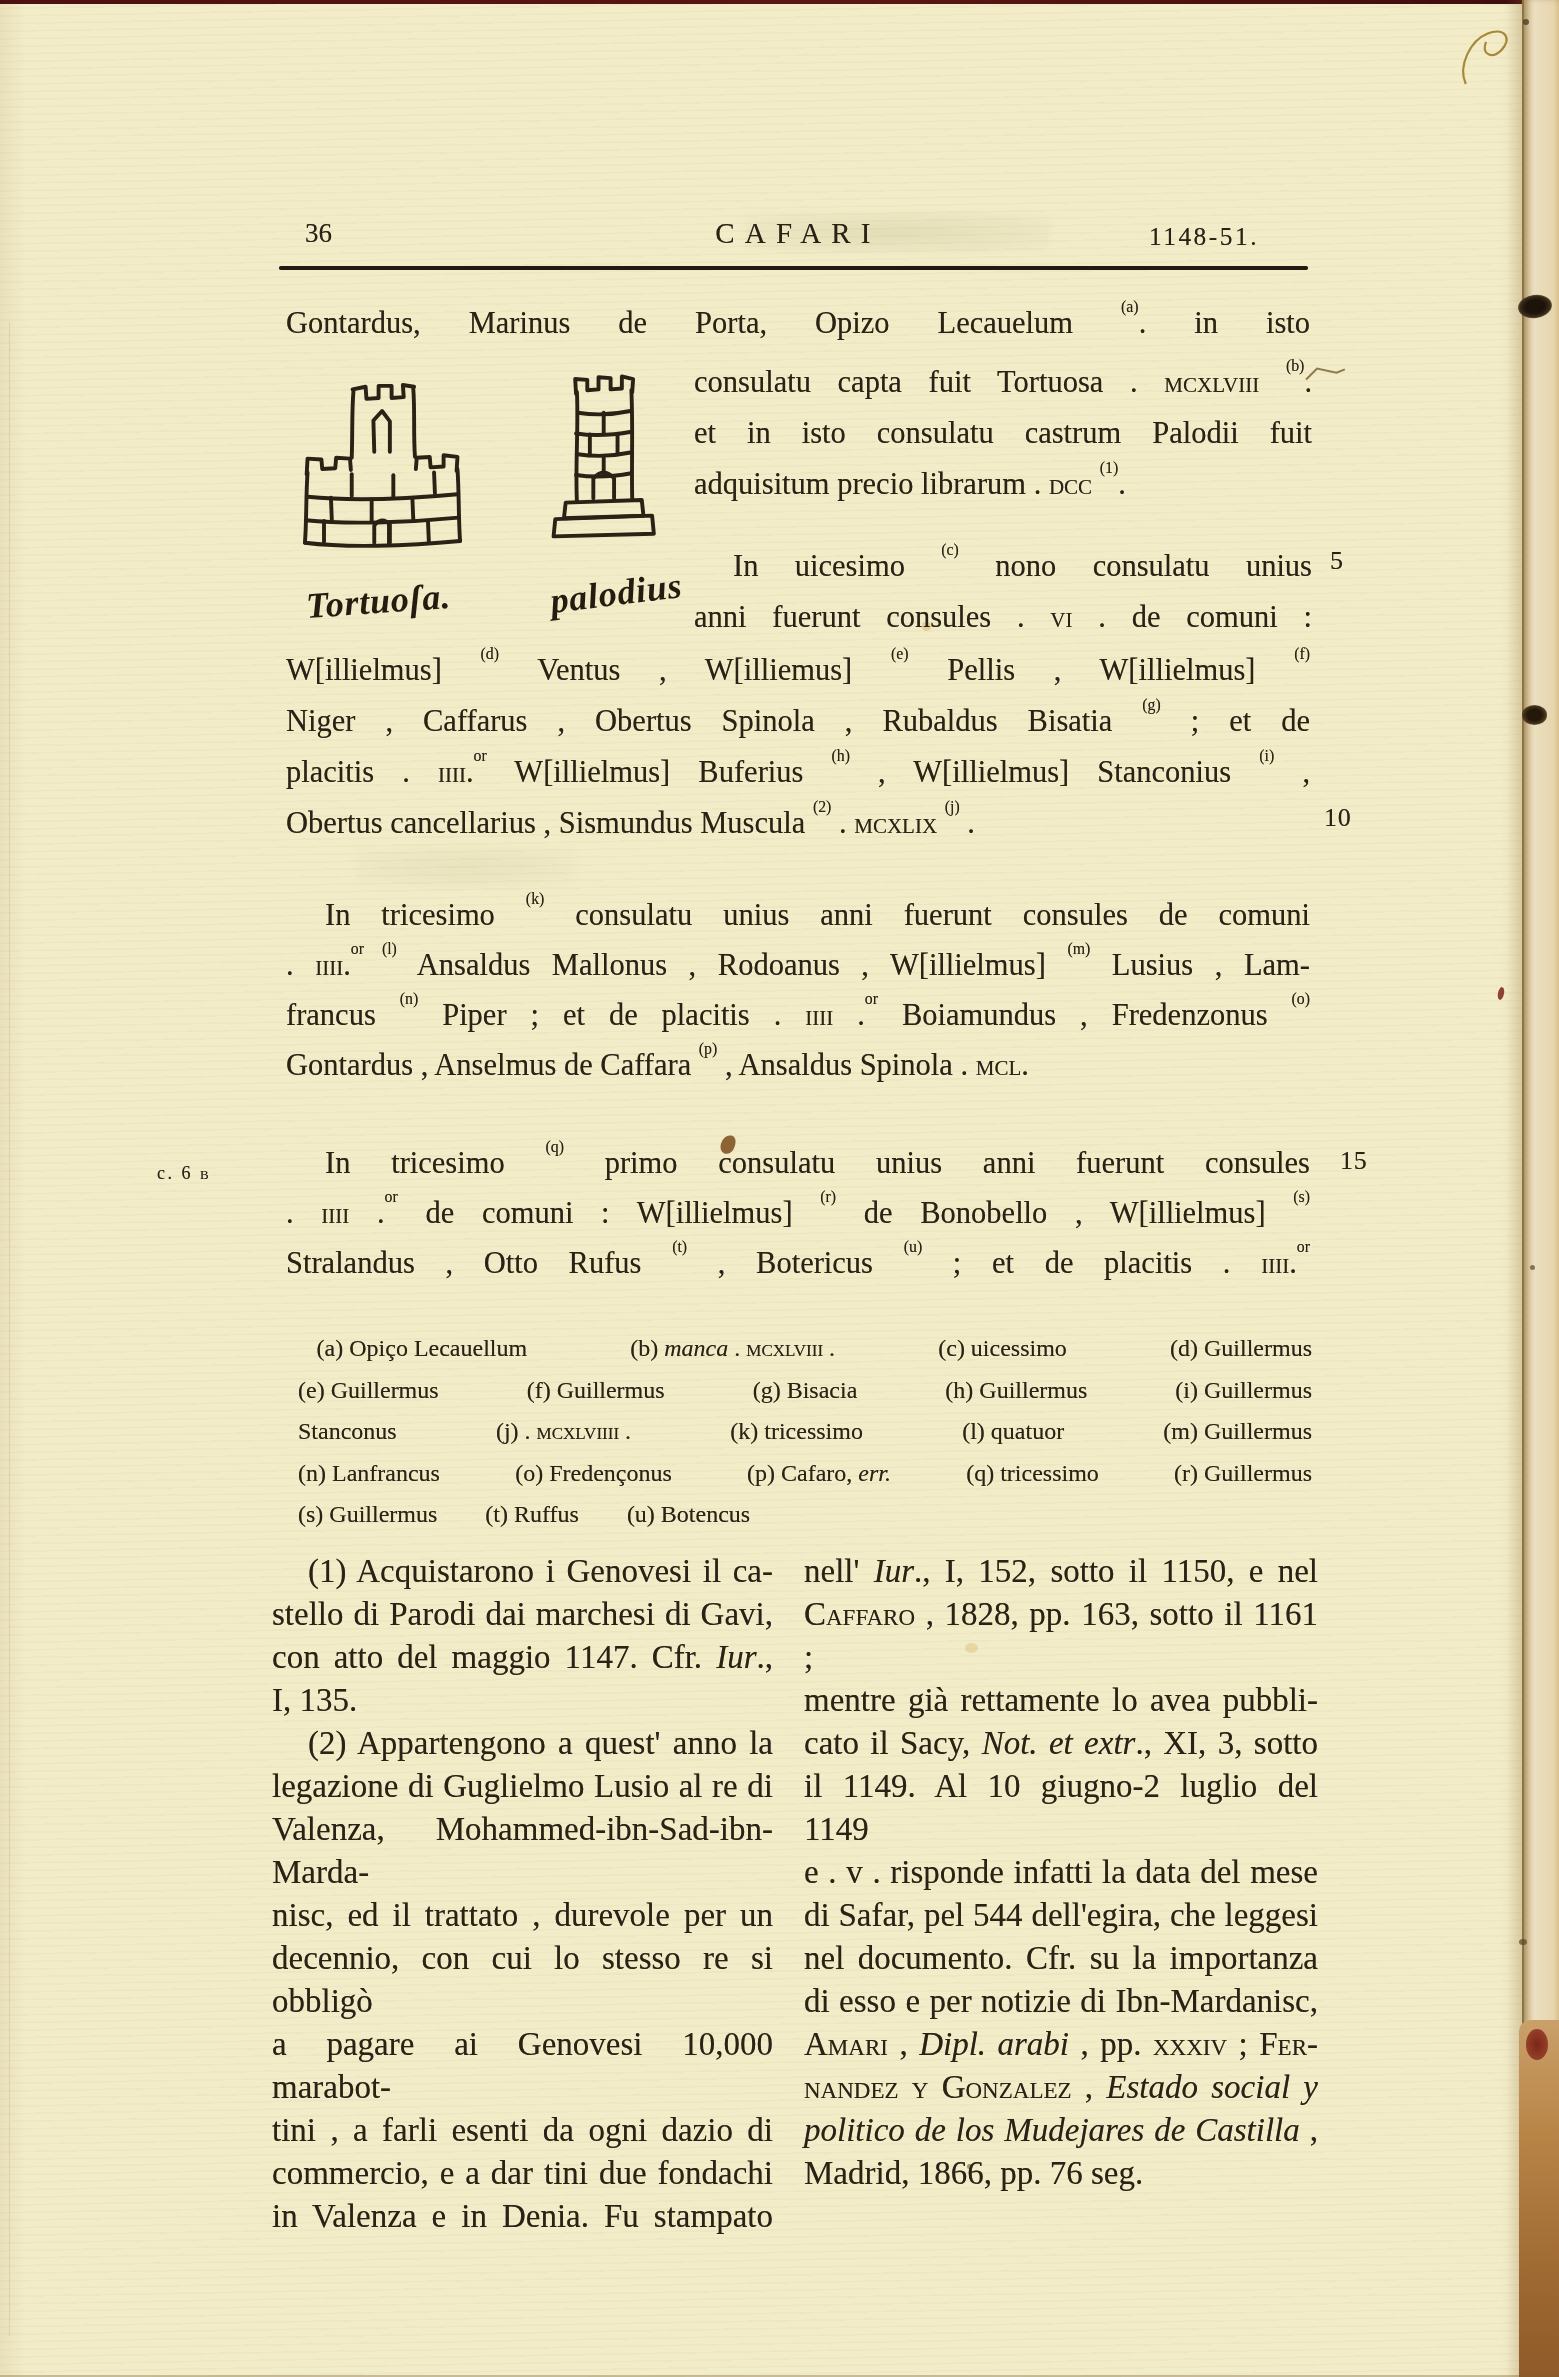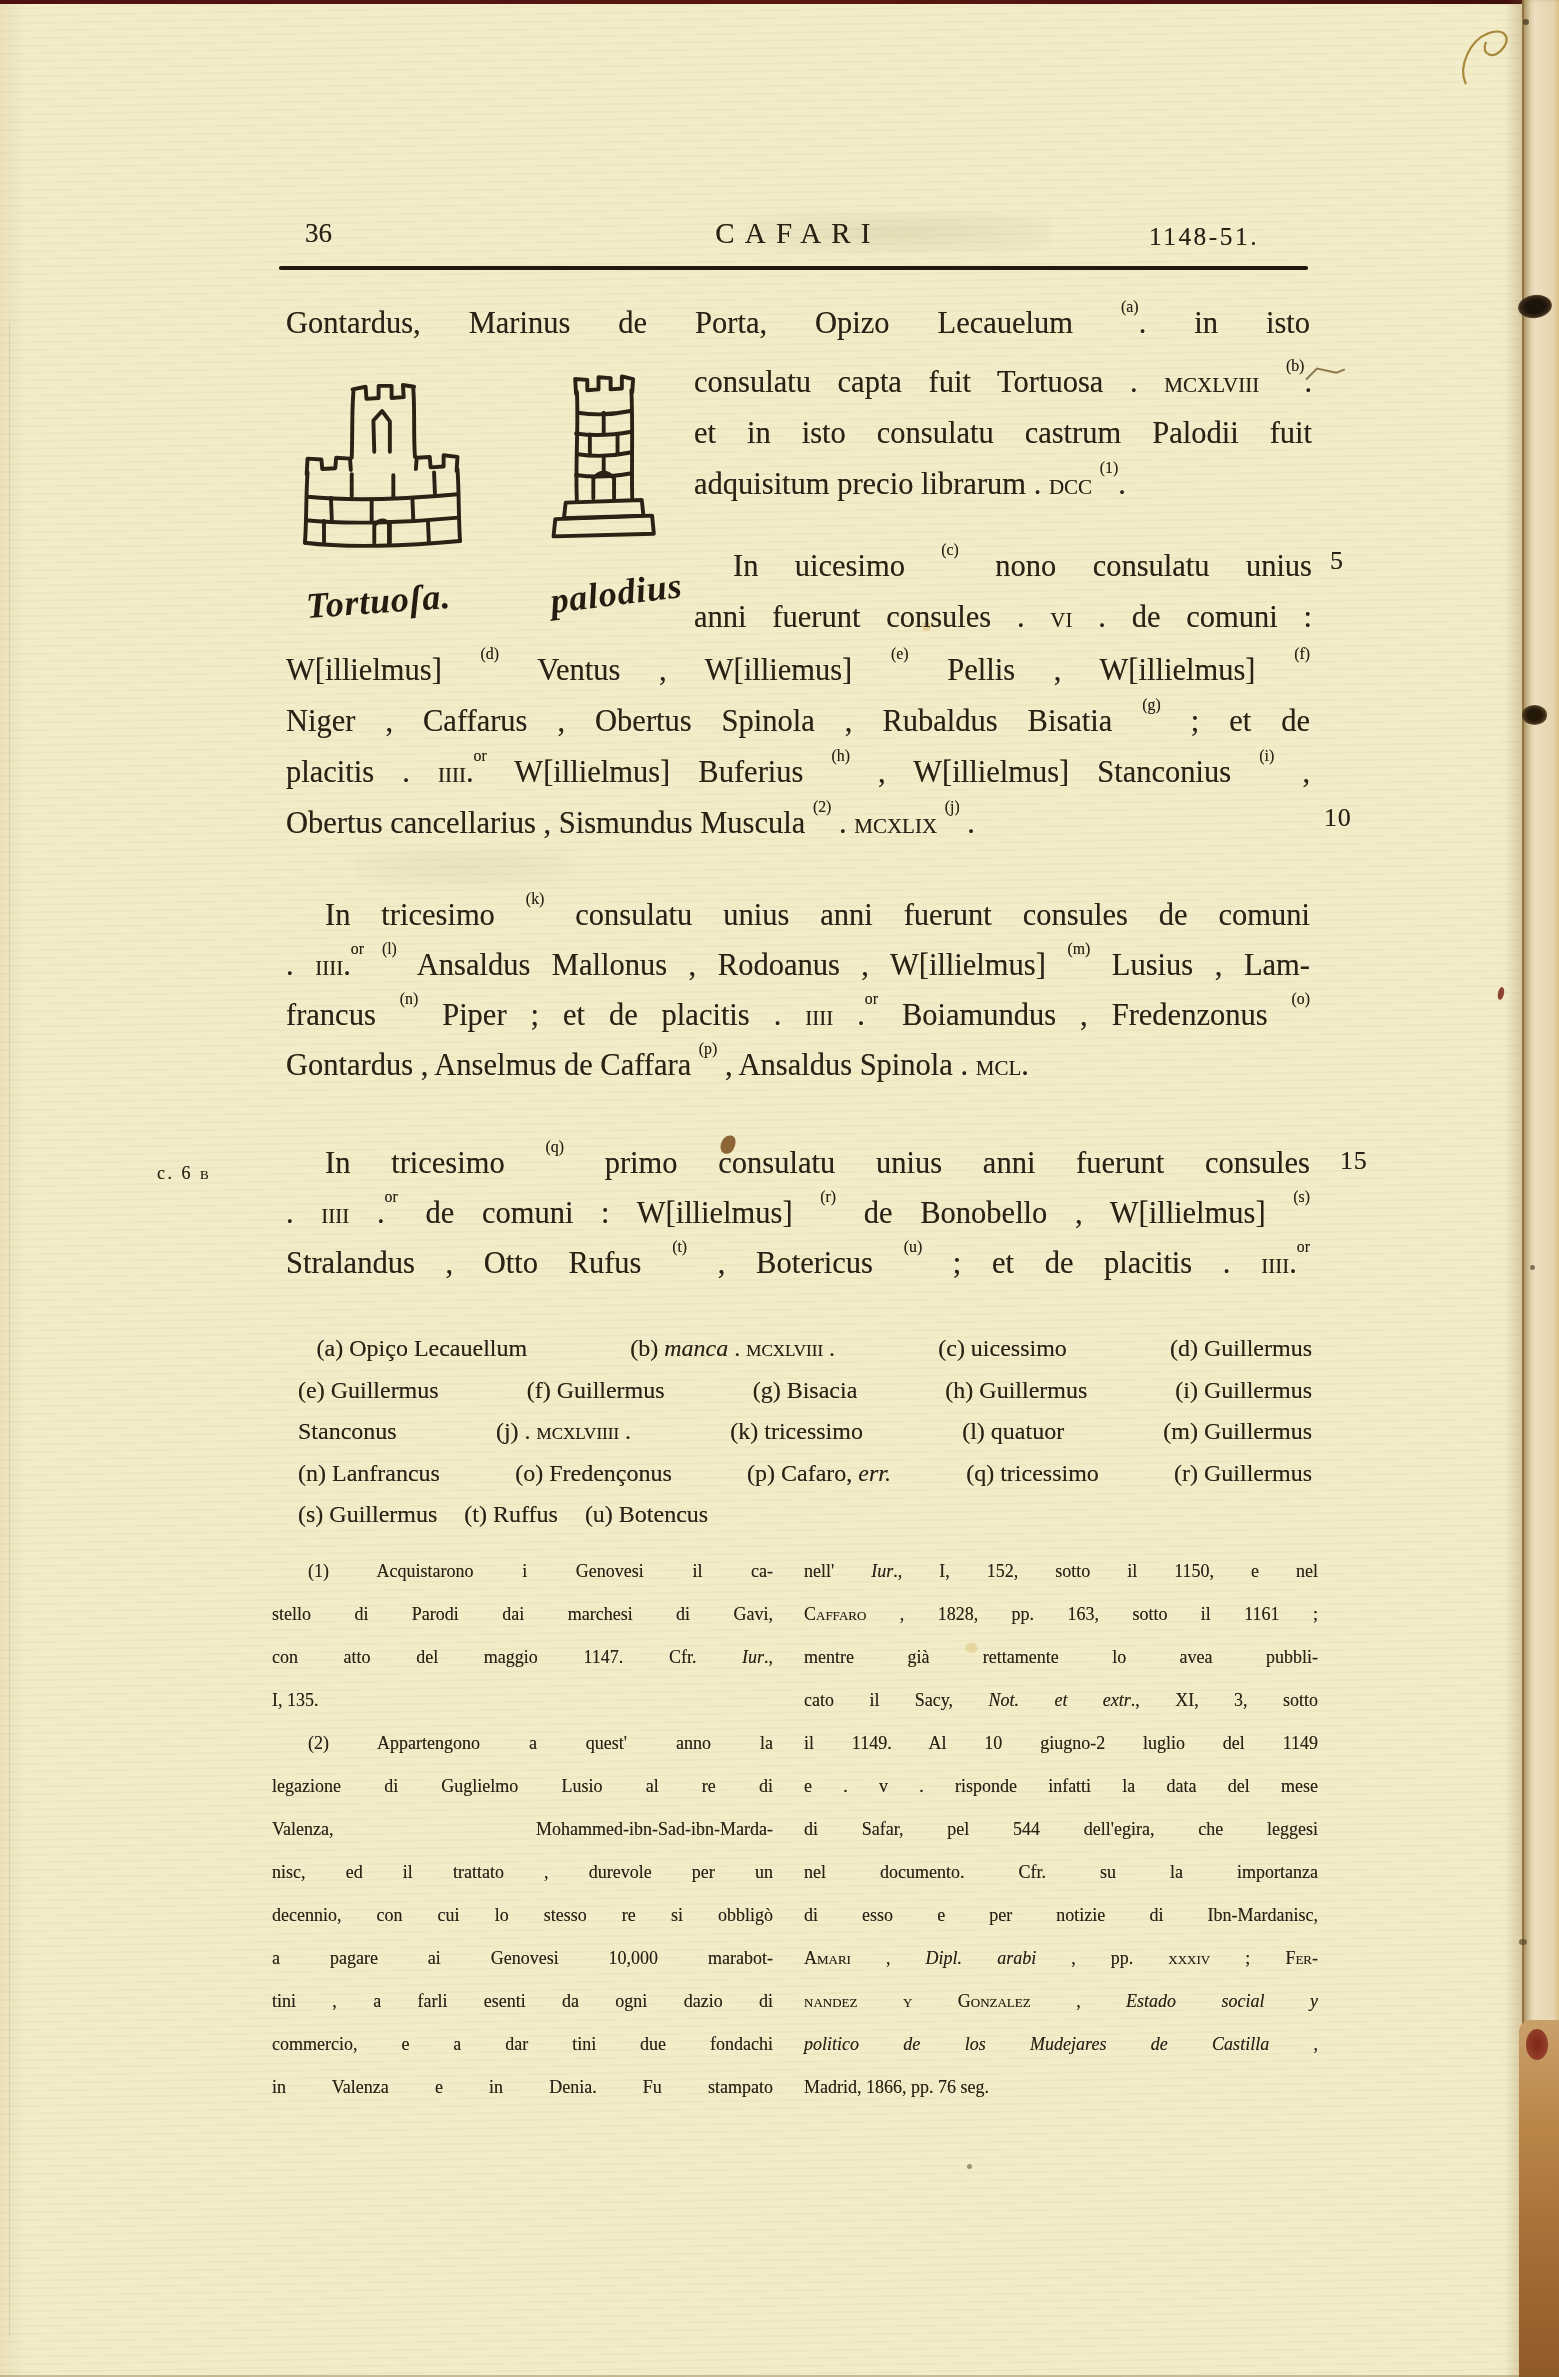--- a/index.html
+++ b/index.html
@@ -17,22 +17,22 @@
   .ln { position:absolute; font-size:30.5px; line-height:37px; text-align:justify; text-align-last:justify; }
   .ln.last { text-align-last:left; }
   .ind { text-indent:39px; }
   .full { left:286px; width:1024px; }
   .rcol { left:694px; width:618px; }
   sup { font-size:0.52em; position:relative; top:-0.62em; line-height:0; }
   .sc { font-variant:small-caps; }
   em { font-style:italic; }
   .app-row { position:absolute; left:298px; width:1014px; display:flex; justify-content:space-between; font-size:24px; line-height:30.5px; }
   .app-row.r1 { padding-left:18.6px; }
-  .app-row.r5 { justify-content:flex-start; gap:27px; }
-  .fn-col { position:absolute; top:1550px; font-size:18px; line-height:43px; }
+  .app-row.r5 { justify-content:flex-start; gap:48px; }
+  .fn-col { position:absolute; top:1550px; font-size:33px; line-height:43px; }
   .fn-left { left:272px; width:501px; }
   .fn-right { left:804px; width:514px; }
   .fl { text-align:justify; text-align-last:justify; }
   .fl.last { text-align-last:left; }
   .fl.ind { text-indent:36px; }
   .margin-no { position:absolute; font-size:26px; letter-spacing:0.8px; }
   .folio { position:absolute; left:157px; top:1163px; font-size:18px; letter-spacing:2.5px; }
   .fig-label { position:absolute; font-style:italic; font-weight:bold; font-size:36px; letter-spacing:0.8px; color:#241c10; }
   .rule { position:absolute; left:279px; top:266px; width:1029px; height:4.2px; background:#221a10; border-radius:1.7px; }
   .hdr-num { position:absolute; left:305px; top:218px; font-size:27px; }

